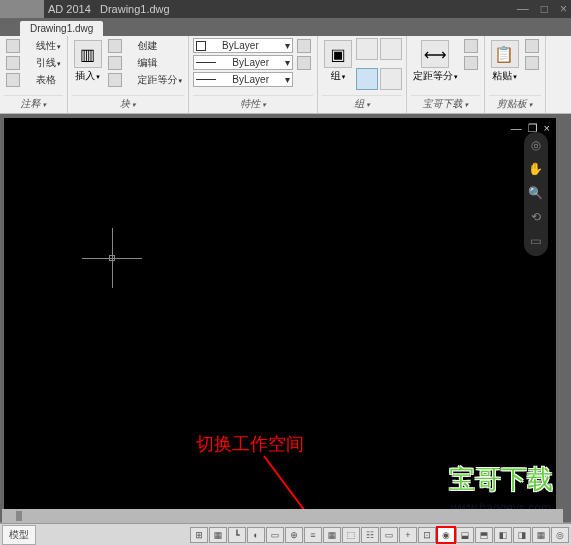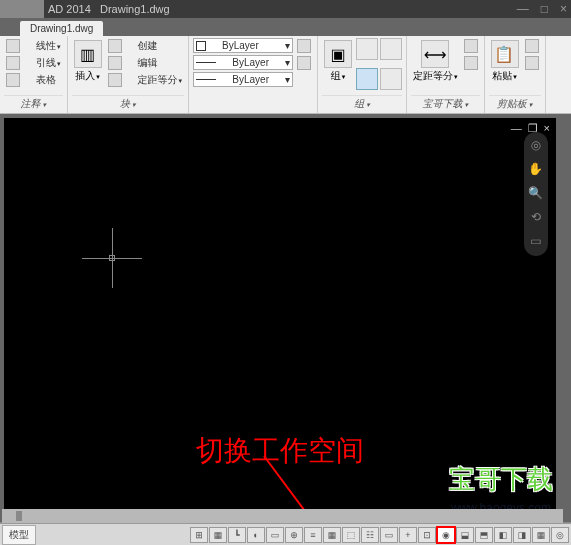--- a/index.html
+++ b/index.html
@@ -30,21 +30,21 @@
 .viewport-wrap { position: relative; background: #666; padding: 4px 8px 2px 2px; }
 .viewport { position: relative; background: #000; width: 552px; height: 402px; margin-left: 2px; }
 .vp-controls { position: absolute; top: 4px; right: 6px; color: #ccc; font-size: 11px; display: flex; gap: 6px; }
 .crosshair { position: absolute; top: 140px; left: 108px; }
 .crosshair::before, .crosshair::after { content: ""; position: absolute; background: #888; }
 .crosshair::before { width: 60px; height: 1px; left: -30px; }
 .crosshair::after { height: 60px; width: 1px; top: -30px; }
 .crosshair .box { position: absolute; width: 6px; height: 6px; border: 1px solid #888; left: -3px; top: -3px; }
 .navbar { position: absolute; right: 8px; top: 14px; width: 24px; background: rgba(80,80,80,0.5); border-radius: 12px; padding: 6px 2px; display: flex; flex-direction: column; align-items: center; gap: 8px; }
 .navbar div { width: 16px; height: 16px; color: #888; font-size: 12px; text-align: center; }
-.annotation { position: absolute; color: #f00; font-size: 28px; top: 314px; left: 192px; font-family: "SimSun", serif; }
+.annotation { position: absolute; color: #f00; font-size: 18px; top: 314px; left: 192px; font-family: "SimSun", serif; }
 .arrow-svg { position: absolute; top: 328px; left: 250px; pointer-events: none; }
 .watermark1 { position: absolute; right: 18px; bottom: 48px; font-size: 26px; font-weight: normal; color: #5fd038; text-shadow: 1px 1px 0 #fff, -1px -1px 0 #fff, 1px -1px 0 #fff, -1px 1px 0 #fff; }
 .watermark2 { position: absolute; right: 20px; bottom: 30px; font-size: 12px; color: #0f172a; }
 .bottombar { position: absolute; bottom: 0; left: 0; right: 0; height: 22px; background: #d8d8d8; border-top: 1px solid #999; display: flex; align-items: center; padding: 0 2px; gap: 8px; }
 .bottombar .btab { font-size: 10px; padding: 2px 6px; background: #f5f5f5; border: 1px solid #aaa; color: #444; }
 .bottombar .sbtn { width: 18px; height: 16px; background: #e4e4e4; border: 1px solid #999; font-size: 9px; display: flex; align-items: center; justify-content: center; color: #555; }
 .bottombar .sbtn.hl { background: #fff; outline: 2px solid #f00; outline-offset: -1px; }
 .scrollbar-bottom { position: absolute; bottom: 22px; left: 2px; right: 8px; height: 14px; background: #b8b8b8; }
 .scrollbar-bottom .thumb { position: absolute; left: 14px; width: 6px; height: 10px; top: 2px; background: #888; }
 .drop::after { content: "▾"; font-size: 7px; margin-left: 1px; }
@@ -131,20 +131,21 @@
       </div>
       <div class="vcol">
         <div>
             <span class="smicon"></span>
           </div>
         <div>
             <span class="smicon"></span>
           </div>
       </div>
     </div>
+    <div class="panel-label">特性</div>
   </div>
 
   <div class="panel">
     <div class="panel-body">
       <div class="bigbtn">
         <div class="bigicon">▣</div>
         <span class="drop">组</span>
       </div>
       <div class="gridicons">
         <div class="gi"></div>

